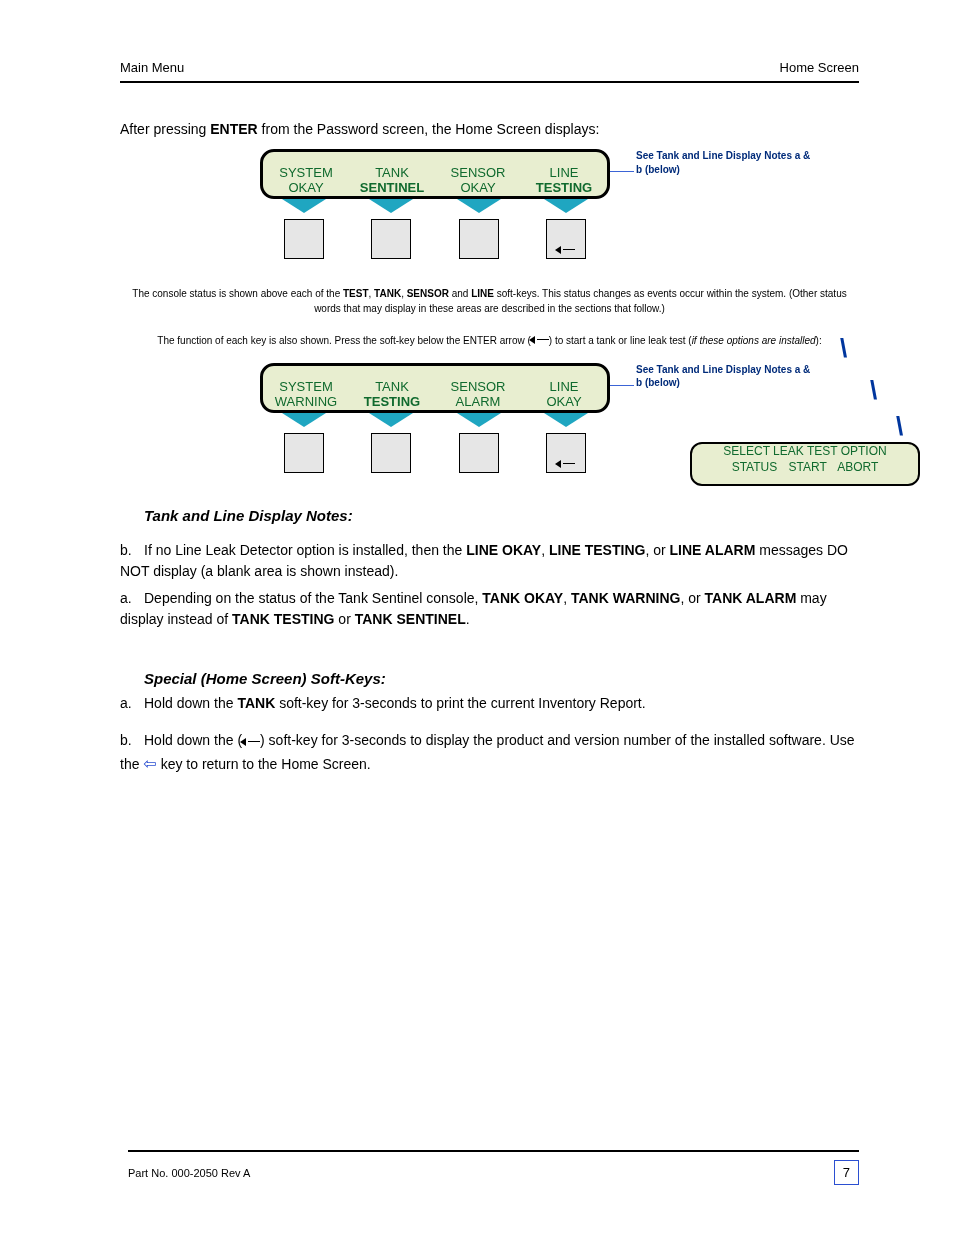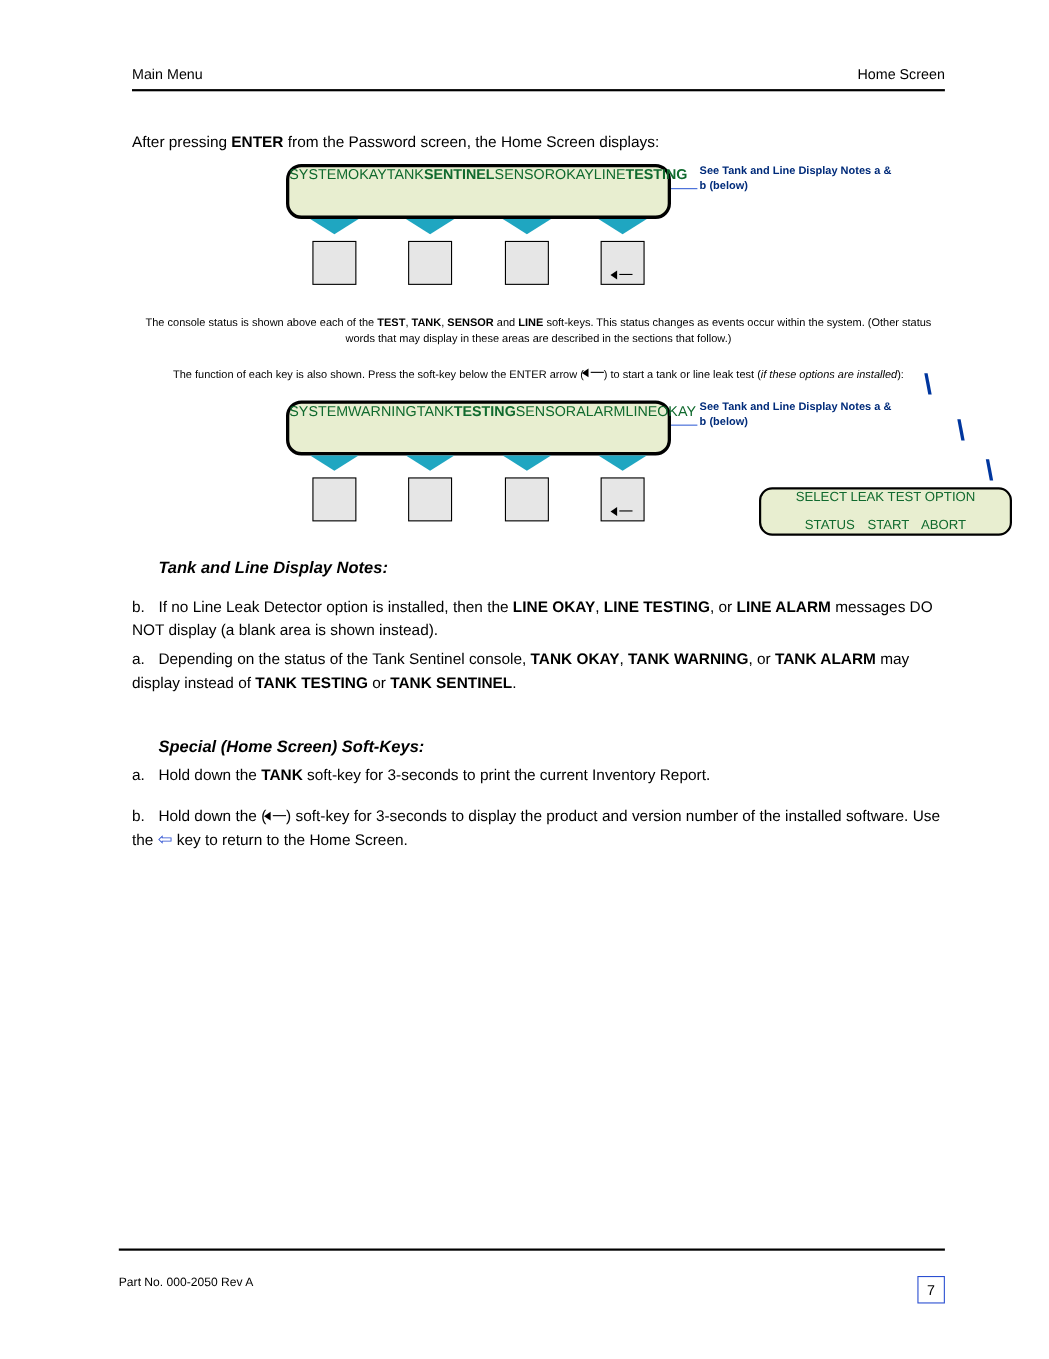--- a/index.html
+++ b/index.html
@@ -44,22 +44,22 @@
     border-radius: 14px;
     background: #e8eed0;
     height: 50px;
     display: flex;
     align-items: stretch;
   }
   .lcd-cell {
     flex: 1;
     text-align: center;
     display: flex;
-    flex-direction: row;
-    justify-content: space-between;
+    flex-direction: column;
+    justify-content: flex-end;
     line-height: 1.15;
     font-size: 13px;
     color: #106a2e;
     font-family: "Lucida Sans", Verdana, sans-serif;
   }
   .lcd-cell .l2 { font-weight: normal; }
   .lcd-cell .bold { font-weight: bold; }
   .tri-row {
     display: flex;
     margin-top: 0;
@@ -140,24 +140,23 @@
     width: 230px;
     height: 44px;
     border: 2px solid #000;
     border-radius: 12px;
     background: #e8eed0;
     font-size: 12px;
     color: #106a2e;
     text-align: center;
     display: flex;
     flex-direction: column;
-    justify-content: center;
+    justify-content: flex-start;
     line-height: 1.3;
     font-family: "Lucida Sans", Verdana, sans-serif;
-    gap: 11px;
   }
   .popup .row2 { word-spacing: 8px; }
   .diag {
     position: absolute;
     color: #00369e;
     font-size: 26px;
     font-weight: bold;
   }
 
   .enter-icon {
@@ -182,27 +181,27 @@
   }
 
   .blue-arrow {
     color: #2b4fd1;
     font-size: 16px;
   }
 
   .footer {
     position: absolute;
     bottom: 50px;
-    left: 108px;
+    left: 128px;
     right: 95px;
     border-top: 2px solid #000;
-    padding-top: 23px;
+    padding-top: 8px;
     display: flex;
     justify-content: space-between;
-    align-items: flex-start;
+    align-items: center;
     font-size: 11px;
   }
   .pagebox {
     border: 1px solid #2b4fd1;
     padding: 4px 8px;
     font-size: 13px;
   }
   .lcd-block2-wrap { position: relative; }
 </style>
 </head>

